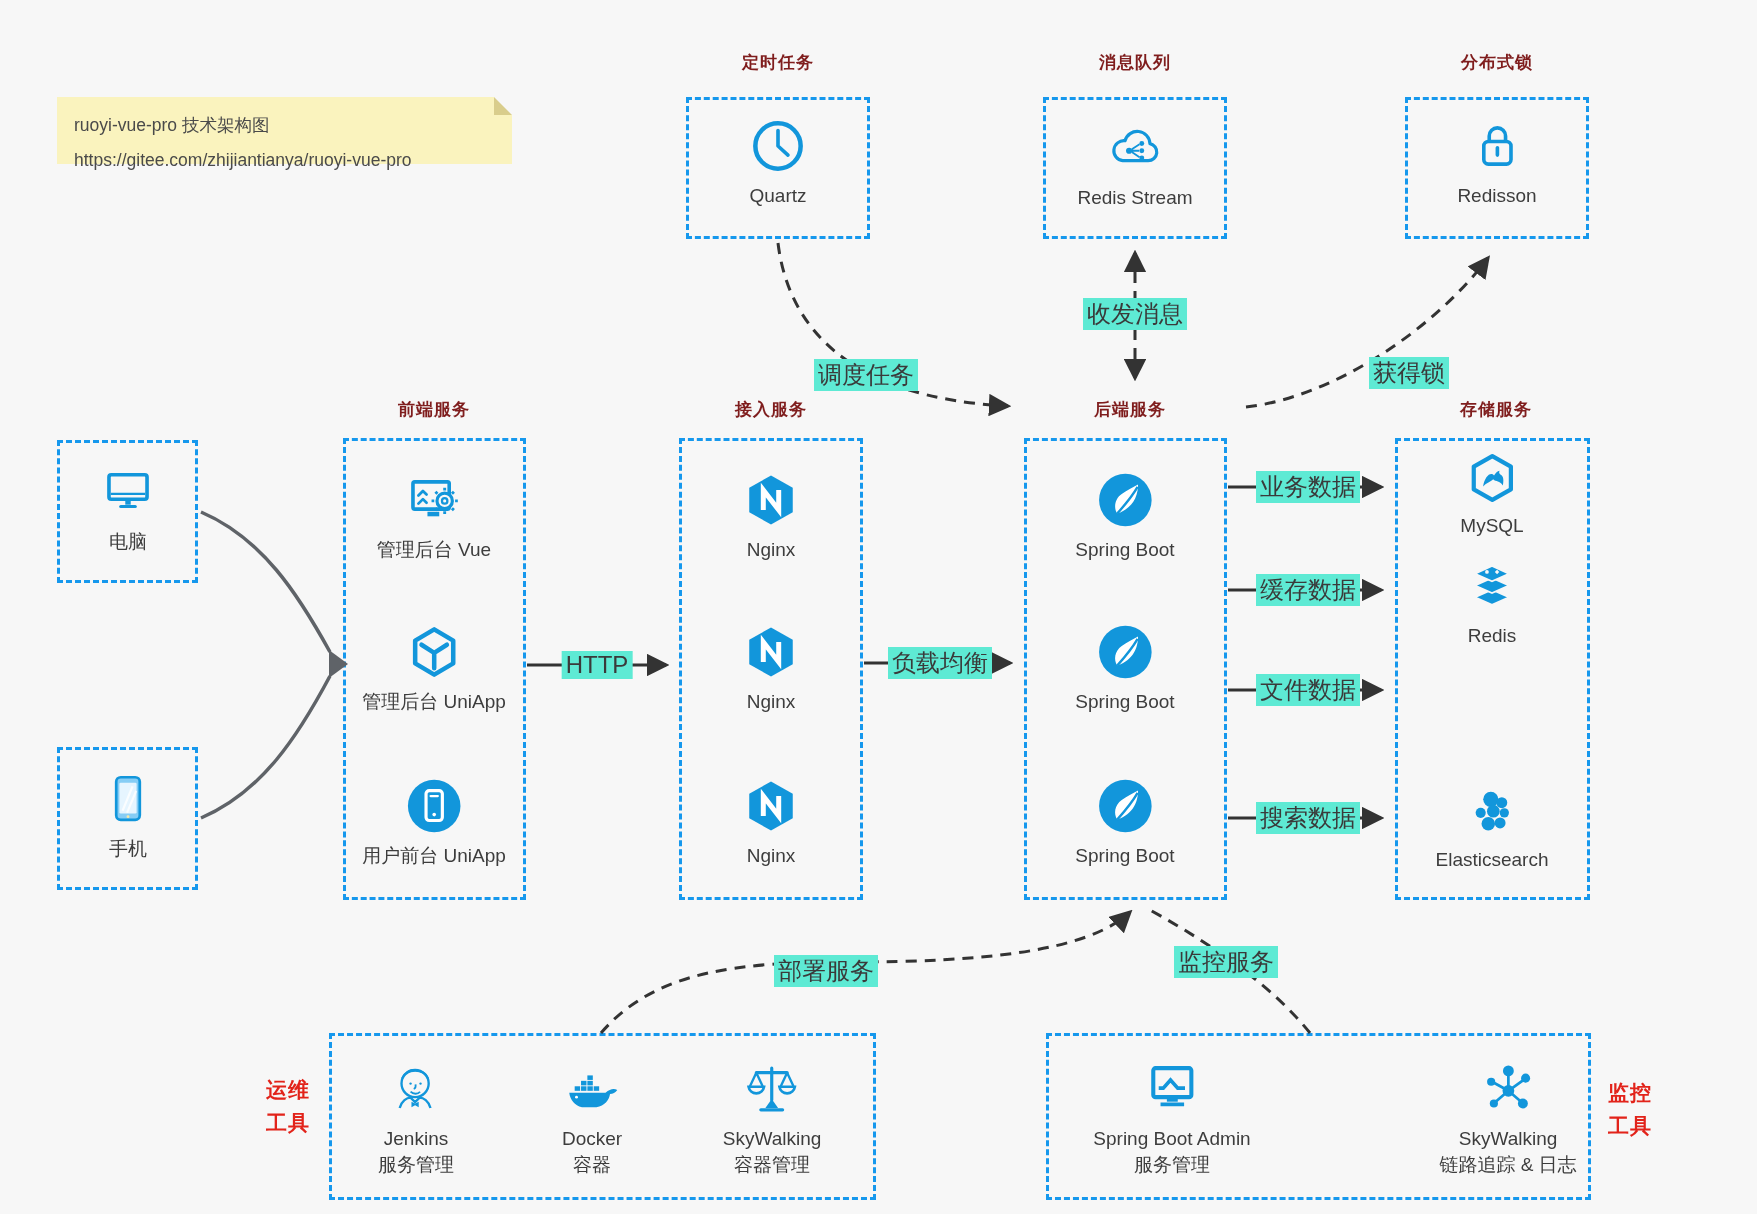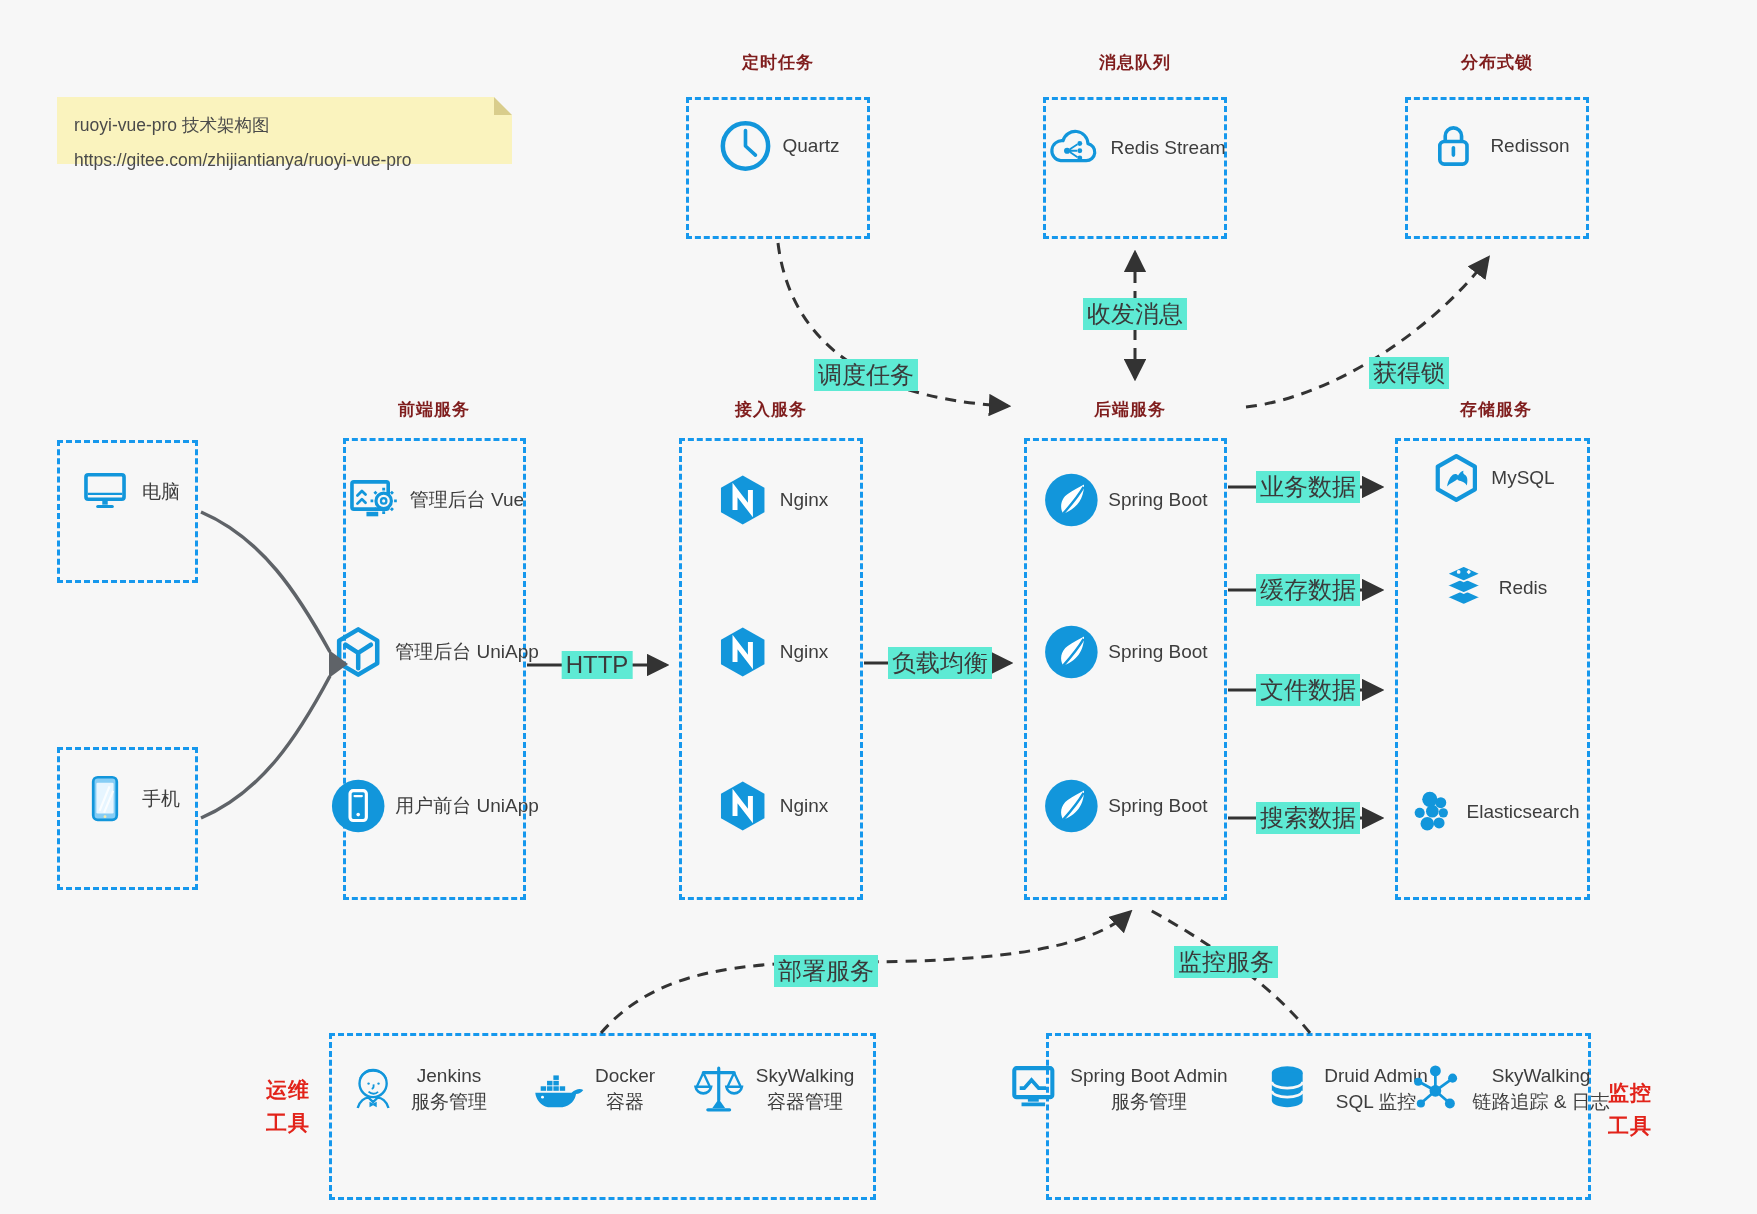--- a/index.html
+++ b/index.html
@@ -5,21 +5,21 @@
   html,body{margin:0;padding:0;background:#F7F7F7;font-family:"Liberation Sans",sans-serif;}
   .canvas{position:relative;width:1757px;height:1214px;background:#F7F7F7;overflow:hidden;}
 
   .dashed-box{position:absolute;border:3px dashed #1698ED;box-sizing:border-box;background:transparent;}
 
   .group-title{position:absolute;transform:translate(-50%,-50%);color:#7f1d1d;font-weight:bold;
                font-size:17px;white-space:nowrap;letter-spacing:1px;}
   .side-title{position:absolute;transform:translate(-50%,-50%);color:#E2231A;font-weight:bold;
               font-size:21px;line-height:33px;text-align:center;white-space:pre-line;letter-spacing:1px;}
 
-  .node{position:absolute;transform:translateX(-50%);display:flex;flex-direction:row;
+  .node{position:absolute;transform:translateX(-50%);display:flex;flex-direction:column;
         align-items:center;gap:8px;}
   .node .nlabel{color:#3D3D3D;font-size:19px;white-space:nowrap;text-align:center;line-height:26px;}
   .ic{width:58px;height:58px;display:block;}
   .ic-sm{width:54px;height:54px;display:block;}
 
   .edge-label{position:absolute;transform:translate(-50%,-50%);background:#5eead4;color:#3A3A3A;
               font-size:24px;padding:0 4px;white-space:nowrap;z-index:6;}
 
   .overlay{position:absolute;left:0;top:0;z-index:4;pointer-events:none;}
 
@@ -257,38 +257,29 @@
       <path d="M15,14 h34 M32,9 v35" stroke="#1296DB" stroke-width="3.5" stroke-linecap="round" fill="none"></path>
       <path d="M15,14 l-7,15 M15,14 l7,15 M49,14 l-7,15 M49,14 l7,15" stroke="#1296DB" stroke-width="2.6" fill="none"></path>
       <path d="M6.5,29.5 a8.6,8.6 0 0 0 17,0 z M40.5,29.5 a8.6,8.6 0 0 0 17,0 z" fill="none" stroke="#1296DB" stroke-width="3"></path>
       <path d="M32,43 l-7,10 h14 z" fill="#1296DB"></path>
       <path d="M20,55 h24" stroke="#1296DB" stroke-width="3.5" stroke-linecap="round"></path>
     </svg>
     <div class="nlabel"><span>SkyWalking</span><br>
       <span>容器管理</span></div>
   </div>
 
-  <div class="node" style="left:1116px;top:1060px">
+  <div class="node" style="left:1172px;top:1060px">
     <svg class="ic" viewBox="0 0 64 64">
       <rect x="11" y="9" width="42" height="32" rx="2.5" fill="none" stroke="#1296DB" stroke-width="4.5"></rect>
       <path d="M17,31 h5 l8,-9 8,9 h8" fill="none" stroke="#1296DB" stroke-width="4"></path>
       <rect x="26" y="41" width="12" height="5" fill="#1296DB"></rect>
       <path d="M19,49 h26" stroke="#1296DB" stroke-width="4"></path>
     </svg>
     <div class="nlabel"><span>Spring Boot Admin</span><br>
       <span>服务管理</span></div>
-  </div>
-  <div class="node" style="left:1343px;top:1060px">
-    <svg class="ic" viewBox="0 0 64 64">
-      <ellipse cx="32" cy="14" rx="17" ry="7" fill="#1296DB"></ellipse>
-      <path d="M15,14 v31 c0,4 7.6,7 17,7 s17,-3 17,-7 V14 z" fill="#1296DB"></path>
-      <path d="M15,24 c0,4 7.6,7 17,7 s17,-3 17,-7 M15,34 c0,4 7.6,7 17,7 s17,-3 17,-7" stroke="#F7F7F7" stroke-width="3" fill="none"></path>
-    </svg>
-    <div class="nlabel"><span>Druid Admin</span><br>
-      <span>SQL 监控</span></div>
   </div>
   <div class="node" style="left:1508px;top:1060px">
     <svg class="ic" viewBox="0 0 64 64">
       <path d="M32,34 L32,13 M32,34 L14,24 M32,34 L50,21 M32,34 L17,47 M32,34 L47,47" stroke="#1296DB" stroke-width="3" fill="none"></path>
       <circle cx="32" cy="34" r="6.5" fill="#1296DB"></circle>
         <circle cx="32" cy="12" r="6" fill="#1296DB"></circle>
       <circle cx="13" cy="24" r="4.5" fill="#1296DB"></circle>
         <circle cx="51" cy="20" r="5" fill="#1296DB"></circle>
       <circle cx="16" cy="48" r="4.5" fill="#1296DB"></circle>
         <circle cx="48" cy="48" r="5.5" fill="#1296DB"></circle>

